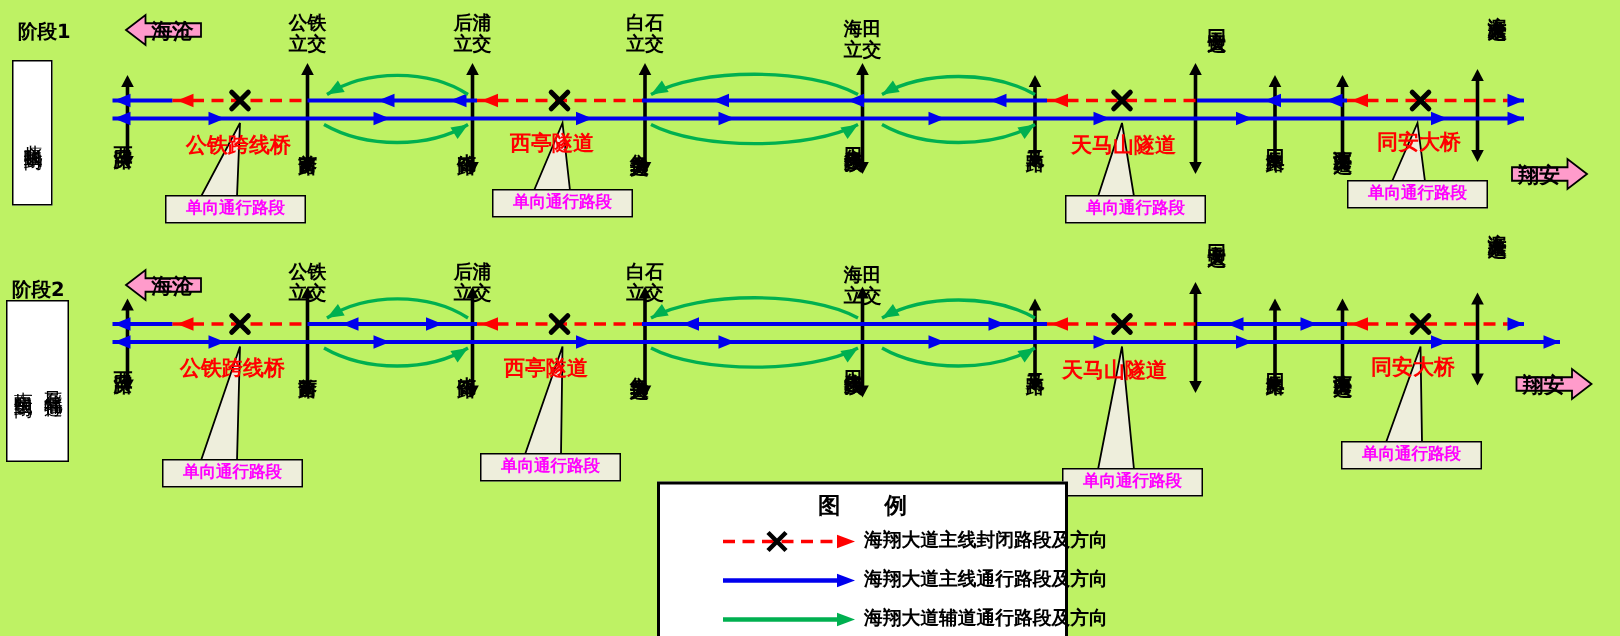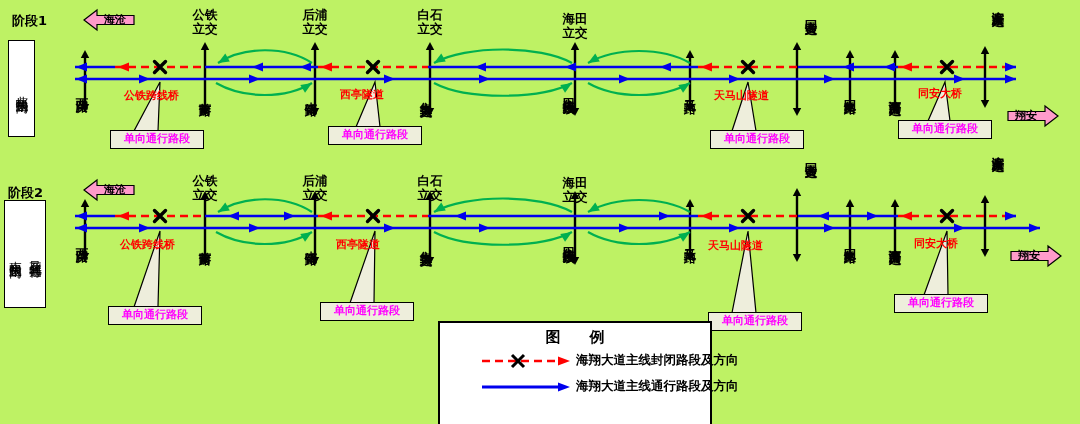--- a/index.html
+++ b/index.html
@@ -14,22 +14,22 @@
   .fb { fill:#0000EE; } .fr { fill:#FF0000; } .fg { fill:#00B050; }
   .gr { stroke:#00B050; stroke-width:2.2; fill:none; }
   .cp path { fill:#EEEEDC; stroke:#000; stroke-width:1.2; }
   .pk { fill:#FF9BCB; stroke:#000; stroke-width:1.2; }
 
   
   .lab { position:absolute; color:#000; font-weight:bold; z-index:2; }
   .ptag { font-size:13px; }
   .ilab { width:32px; text-align:center; font-size:12.5px; line-height:1.12; word-break:break-all; }
   .vlab { writing-mode:vertical-rl; text-orientation:upright; font-size:12.5px; letter-spacing:1px; }
-  .redlab { color:#FF0000; font-size:11px; white-space:nowrap;font-family:Liberation Serif, serif; }
-  .dirlab { font-size:11px; width:40px; text-align:center; }
+  .redlab { color:#FF0000; font-size:14px; white-space:nowrap;font-family:Liberation Serif, serif; }
+  .dirlab { font-size:14px; width:40px; text-align:center; }
   .callout { position:absolute; width:94px; height:19px; background:#EEEEDC; border:1.4px solid #000;
              color:#FF00FF; font-weight:bold; font-size:11px; line-height:16px; text-align:center; z-index:3; }
   .sidebox { position:absolute; border:1.6px solid #000; background:#fff; display:flex;
              justify-content:center; align-items:center; gap:3px; z-index:3; }
   .sidebox .vlab { position:static; }
 
   
   .legend { position:absolute; left:438px; top:321px; width:274px; height:113px;
             border:2.2px solid #000; background:#fff; z-index:4; }
   .legend-title { text-align:center; font-size:15px; font-weight:bold; letter-spacing:12px; text-indent:12px; margin-top:5px; }
@@ -314,15 +314,22 @@
       </svg>
       <span>海翔大道主线封闭路段及方向</span>
     </div>
     <div class="legend-row">
       <svg width="92" height="16">
         <line x1="2" y1="8" x2="78" y2="8" stroke="#0000EE" stroke-width="3"></line>
         <path d="M90,8 L78,3.5 L78,12.5 Z" fill="#0000EE"></path>
       </svg>
       <span>海翔大道主线通行路段及方向</span>
     </div>
+    <div class="legend-row">
+      <svg width="92" height="16">
+        <line x1="2" y1="8" x2="78" y2="8" stroke="#00B050" stroke-width="3"></line>
+        <path d="M90,8 L78,3.5 L78,12.5 Z" fill="#00B050"></path>
+      </svg>
+      <span>海翔大道辅道通行路段及方向</span>
+    </div>
   </div>
 
 </div>
 
 </body></html>

